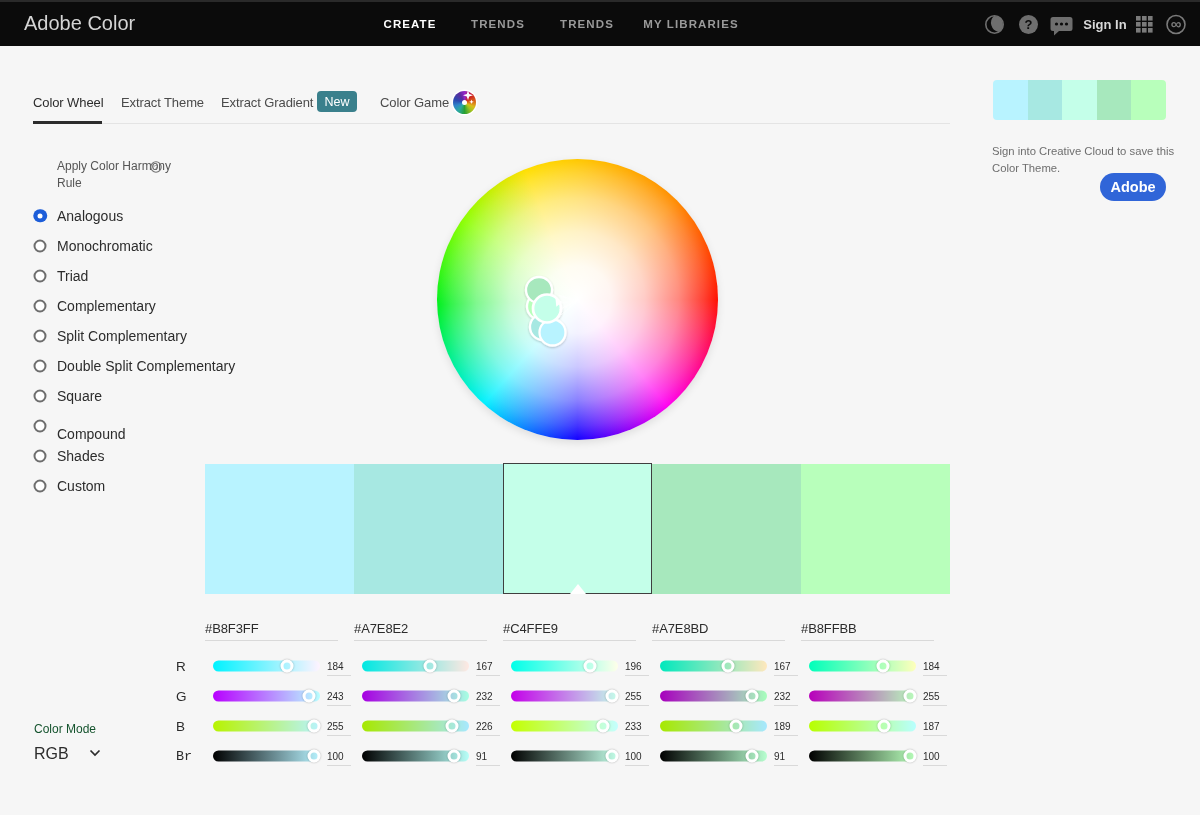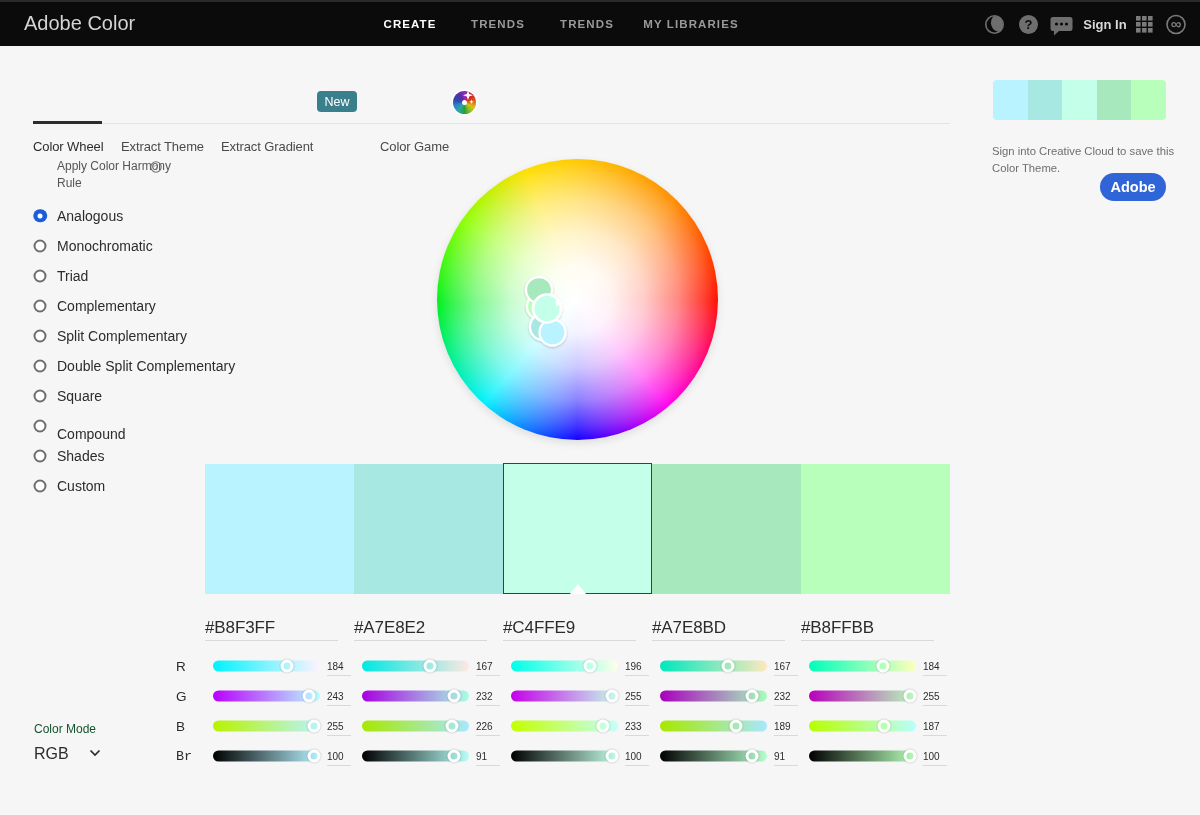--- a/index.html
+++ b/index.html
@@ -1,25 +1,25 @@
 <!DOCTYPE html>
 <html><head><meta charset="utf-8">
 <style>
 html,body{margin:0;padding:0;}
 body{width:1200px;height:815px;background:#f6f6f6;font-family:"Liberation Sans",sans-serif;position:relative;overflow:hidden;}
 .abs{position:absolute;}
 .nav-item{position:absolute;top:24px;transform:translate(-50%,-50%);font-size:11.5px;font-weight:bold;letter-spacing:1.1px;color:#9a9a9a;white-space:nowrap;}
-.tab{position:absolute;top:102px;transform:translateY(-50%);font-size:13px;letter-spacing:-0.1px;color:#4b4b4b;white-space:nowrap;margin-top:44px;}
+.tab{position:absolute;top:102px;transform:translateY(-50%);font-size:13px;letter-spacing:-0.1px;color:#4b4b4b;white-space:nowrap;}
 .radio{position:absolute;width:13px;height:13px;border:2px solid #6e6e6e;border-radius:50%;box-sizing:border-box;background:#fff;transform:translate(-50%,-50%);}
 .rlabel{position:absolute;left:57px;transform:translateY(-50%);font-size:14px;color:#2c2c2c;white-space:nowrap;}
 .track{position:absolute;height:11px;border-radius:5.5px;transform:translateY(-50%);}
 .knob{position:absolute;width:13px;height:13px;border:3px solid #fff;border-radius:50%;box-sizing:border-box;transform:translate(-50%,-50%);box-shadow:0 0 2px rgba(0,0,0,0.35);}
 .val{position:absolute;transform:translateY(-50%);font-size:10px;color:#2c2c2c;}
 .vline{position:absolute;height:1px;background:#d9d9d9;}
-.hexlabel{position:absolute;transform:translateY(-50%);font-size:17px;letter-spacing:-0.1px;color:#2c2c2c;text-align:right;}
+.hexlabel{position:absolute;transform:translateY(-50%);font-size:13px;letter-spacing:-0.1px;color:#2c2c2c;text-align:right;}
 .swatch{position:absolute;top:463.5px;height:130.5px;width:149px;}
 </style></head>
 <body>
 
 <div class="abs" style="left:0;top:0;width:1200px;height:46px;background:#0b0b0b;border-top:2px solid #2a2a2a;box-sizing:border-box;"></div>
 <div class="abs" style="left:24px;top:23px;transform:translateY(-50%);font-size:20px;color:#d4d4d4;">Adobe Color</div>
 <div class="nav-item" style="left:410px;color:#fff;">CREATE</div>
 <div class="nav-item" style="left:498px;">TRENDS</div>
 <div class="nav-item" style="left:587px;">TRENDS</div>
 <div class="nav-item" style="left:691px;">MY LIBRARIES</div>

